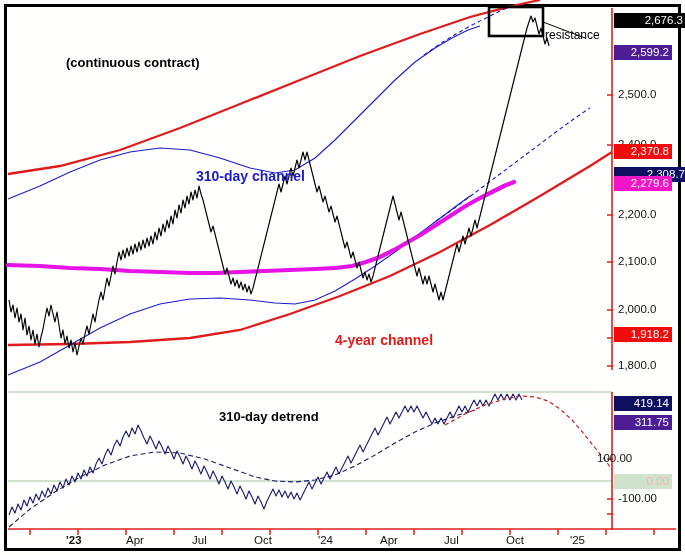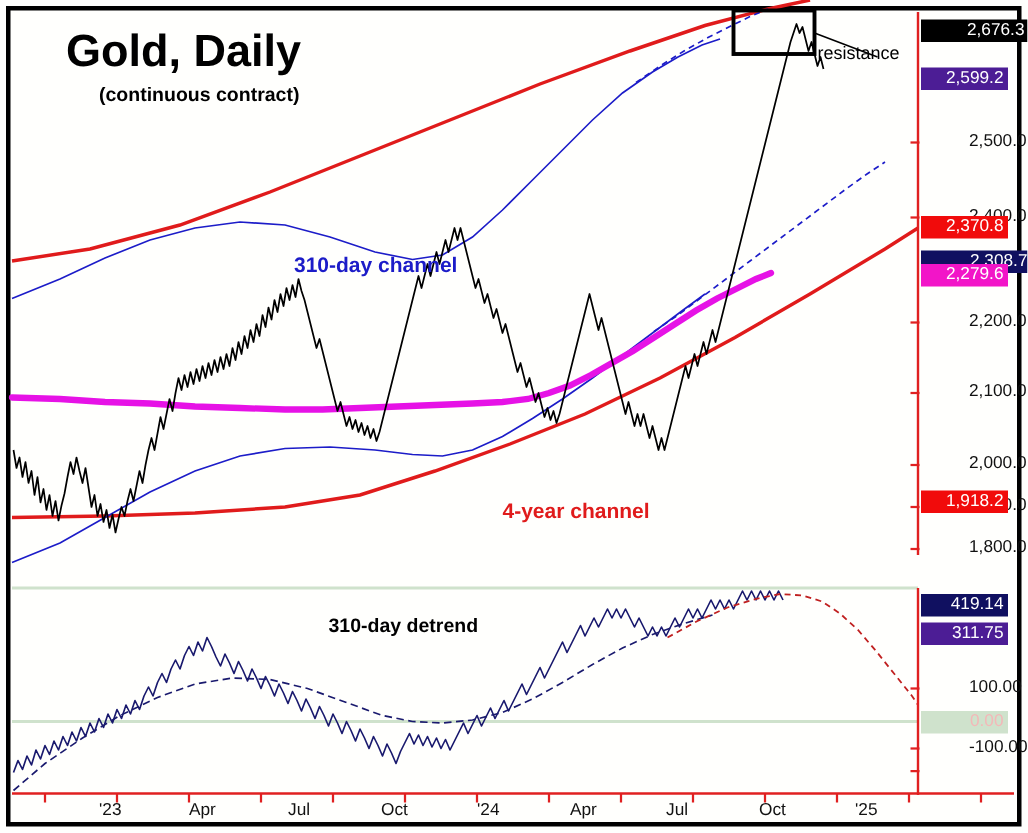--- a/index.html
+++ b/index.html
@@ -35,21 +35,20 @@
   .tag-blue{background:#4c1d95;color:#fff;}
   .tag-navy{background:#101060;color:#fff;}
   .tag-red{background:#f10b0b;color:#fff;}
   .tag-magenta{background:#f215c8;color:#fff;}
   .tag-green{background:#cfe2cc;color:#f3b8b8;}
 
   
   .axlabel{
     position:absolute;font-size:11.5px;color:#111;white-space:nowrap;
     font-family:"Liberation Sans",sans-serif;
-    margin-left:28px;
   }
   .xlabel{position:absolute;font-size:11.5px;color:#111;white-space:nowrap;}
 </style>
 </head>
 <body>
 
 <div id="chart-root">
   <div id="frame"></div>
 
   <svg class="svg-layer" viewBox="0 0 685 555">
@@ -109,21 +108,20 @@
       <line x1="366" y1="529" x2="366" y2="535"></line>
       <line x1="414" y1="529" x2="414" y2="535"></line>
       <line x1="462" y1="529" x2="462" y2="535"></line>
       <line x1="510" y1="529" x2="510" y2="535"></line>
       <line x1="558" y1="529" x2="558" y2="535"></line>
       <line x1="606" y1="529" x2="606" y2="535"></line>
       <line x1="654" y1="529" x2="654" y2="535"></line>
     </g>
   </svg>
 
-  <div class="anno" id="title">Gold, Daily</div>
   <div class="anno" id="subtitle">(continuous contract)</div>
 
   <div class="anno" id="anno-channel310">310-day channel</div>
   <div class="anno" id="anno-4year">4-year channel</div>
   <div class="anno" id="anno-detrend">310-day detrend</div>
   <div class="anno" id="anno-resistance">resistance</div>
 
   <div class="axlabel" style="left:618px;top:88px;">2,500.0</div>
   <div class="axlabel" style="left:618px;top:138px;">2,400.0</div>
   <div class="axlabel" style="left:618px;top:208px;">2,200.0</div>
@@ -136,24 +134,24 @@
   <div class="tag tag-blue" style="left:614px;top:45px;width:58px;">2,599.2</div>
   <div class="tag tag-red" style="left:614px;top:144px;width:58px;">2,370.8</div>
   <div class="tag tag-navy" style="left:614px;top:167px;width:74px;">2,308.7</div>
   <div class="tag tag-magenta" style="left:614px;top:176px;width:58px;">2,279.6</div>
   <div class="tag tag-red" style="left:614px;top:327px;width:58px;">1,918.2</div>
 
   <div class="tag tag-navy" style="left:614px;top:396px;width:58px;">419.14</div>
   <div class="tag tag-blue" style="left:614px;top:415px;width:58px;">311.75</div>
   <div class="tag tag-green" style="left:614px;top:474px;width:58px;">0.00</div>
 
-  <div class="axlabel" style="left:618px;top:452px;">100.00</div>
+  <div class="axlabel" style="left:597px;top:452px;">100.00</div>
   <div class="axlabel" style="left:618px;top:492px;">-100.00</div>
 
-  <div class="xlabel" style="left:66px;top:534px;">'23</div>
+  <div class="xlabel" style="left:66px;top:534px;font-weight:bold;">'23</div>
   <div class="xlabel" style="left:126px;top:534px;">Apr</div>
   <div class="xlabel" style="left:192px;top:534px;">Jul</div>
   <div class="xlabel" style="left:254px;top:534px;">Oct</div>
   <div class="xlabel" style="left:318px;top:534px;">'24</div>
   <div class="xlabel" style="left:380px;top:534px;">Apr</div>
   <div class="xlabel" style="left:444px;top:534px;">Jul</div>
   <div class="xlabel" style="left:506px;top:534px;">Oct</div>
   <div class="xlabel" style="left:570px;top:534px;">'25</div>
 </div>
 

